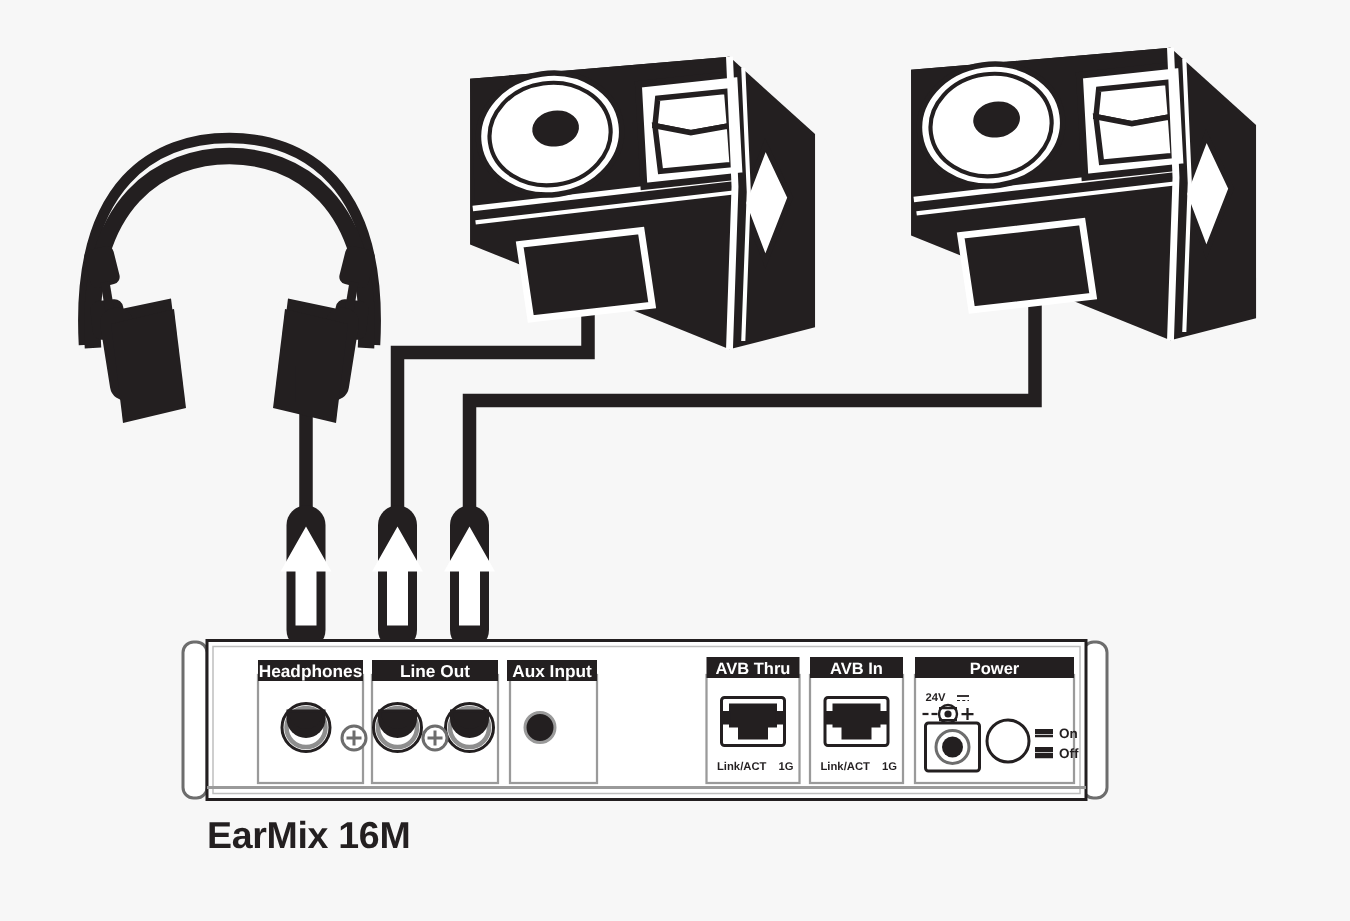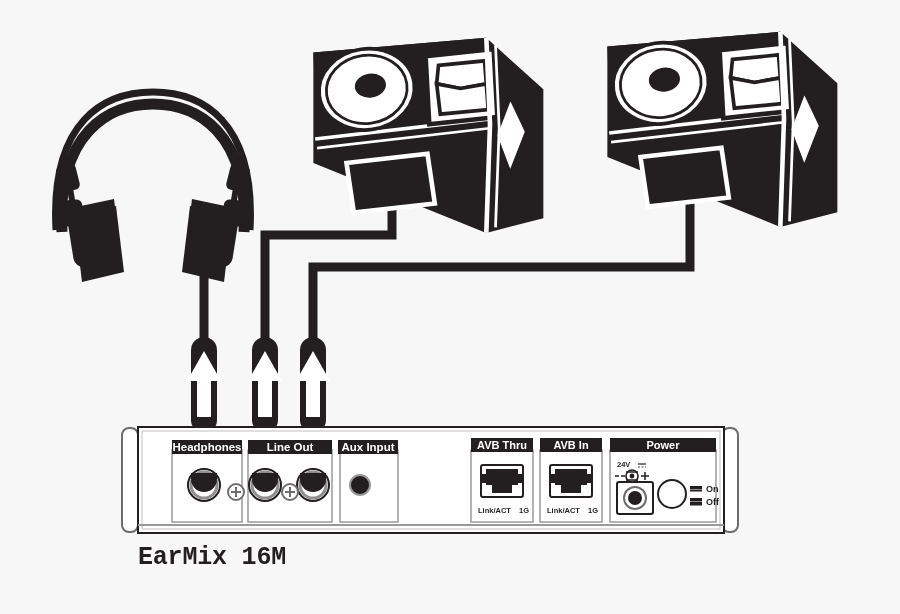--- a/index.html
+++ b/index.html
@@ -10,21 +10,21 @@
     overflow:hidden;
     position:relative;
   }
   #stage{position:absolute;inset:0;}
   #stage svg{display:block;}
   .lbl{font-family:"Liberation Sans",sans-serif;font-weight:bold;}
   #device-name{
     position:absolute;left:138px;top:543px;
     font-size:25px;font-weight:bold;color:#231f20;
     letter-spacing:-0.2px;
-    font-family:Liberation Mono, monospace;
+    font-family:Liberation Sans, sans-serif;
   }
 </style>
 </head>
 <body>
 
 <div id="stage">
 <svg width="900" height="614" viewBox="0 0 900 614" xmlns="http://www.w3.org/2000/svg">
   <defs>
 
     <g id="monitor">

